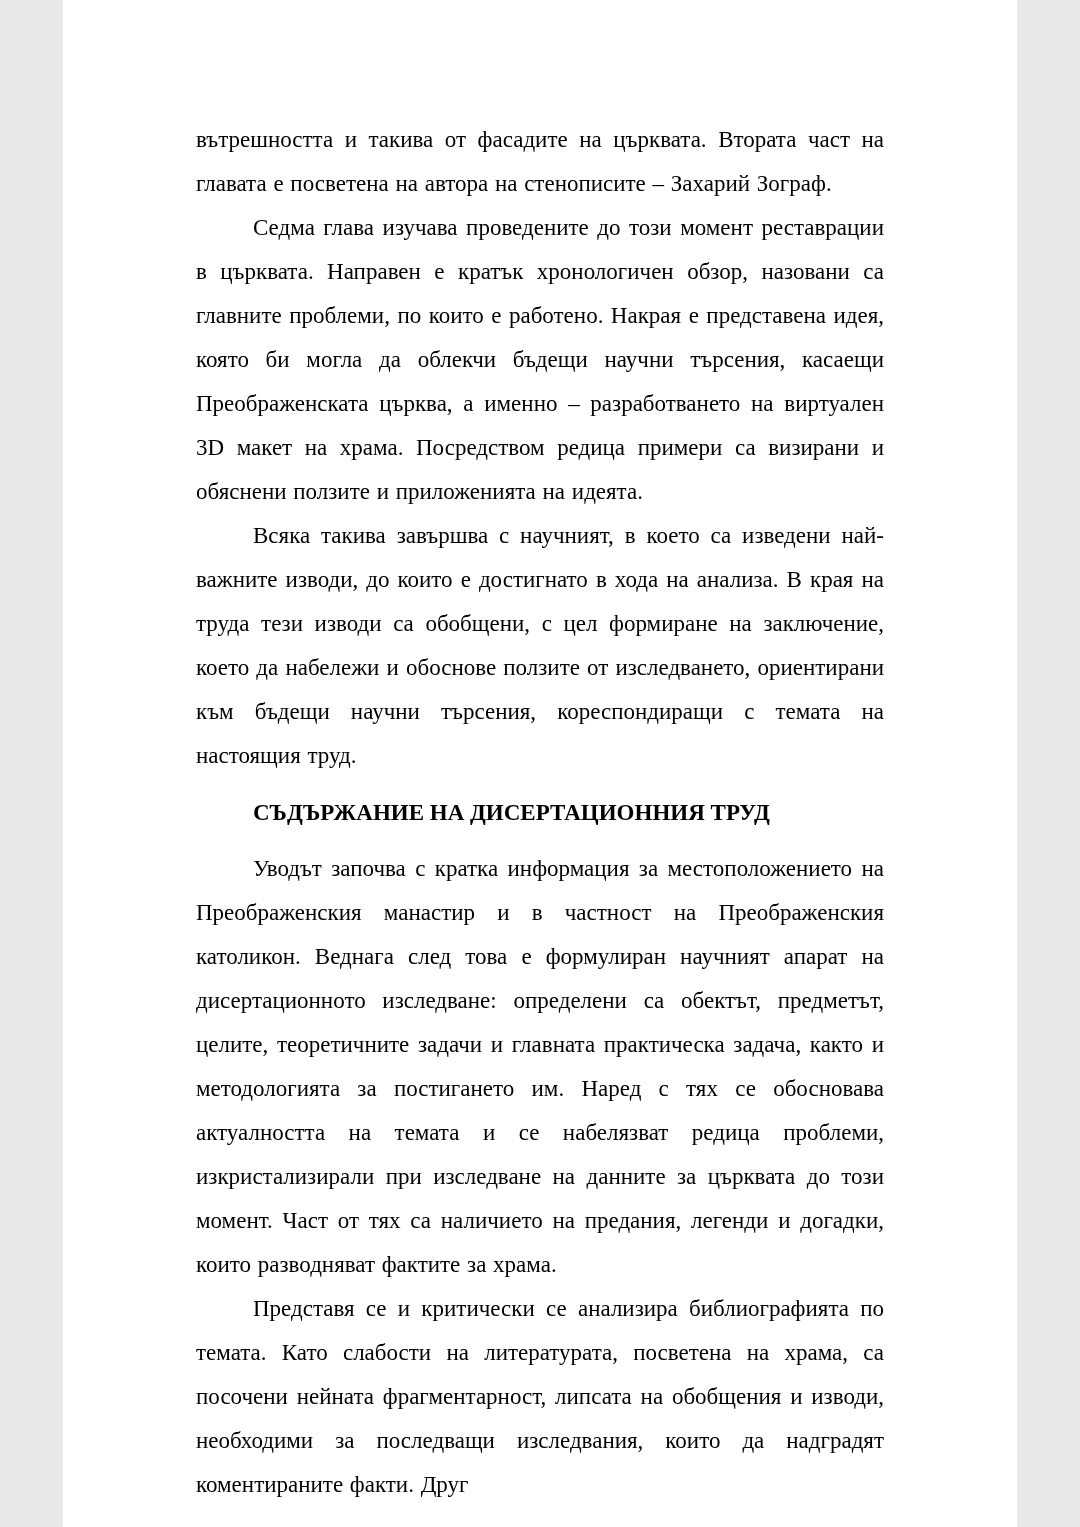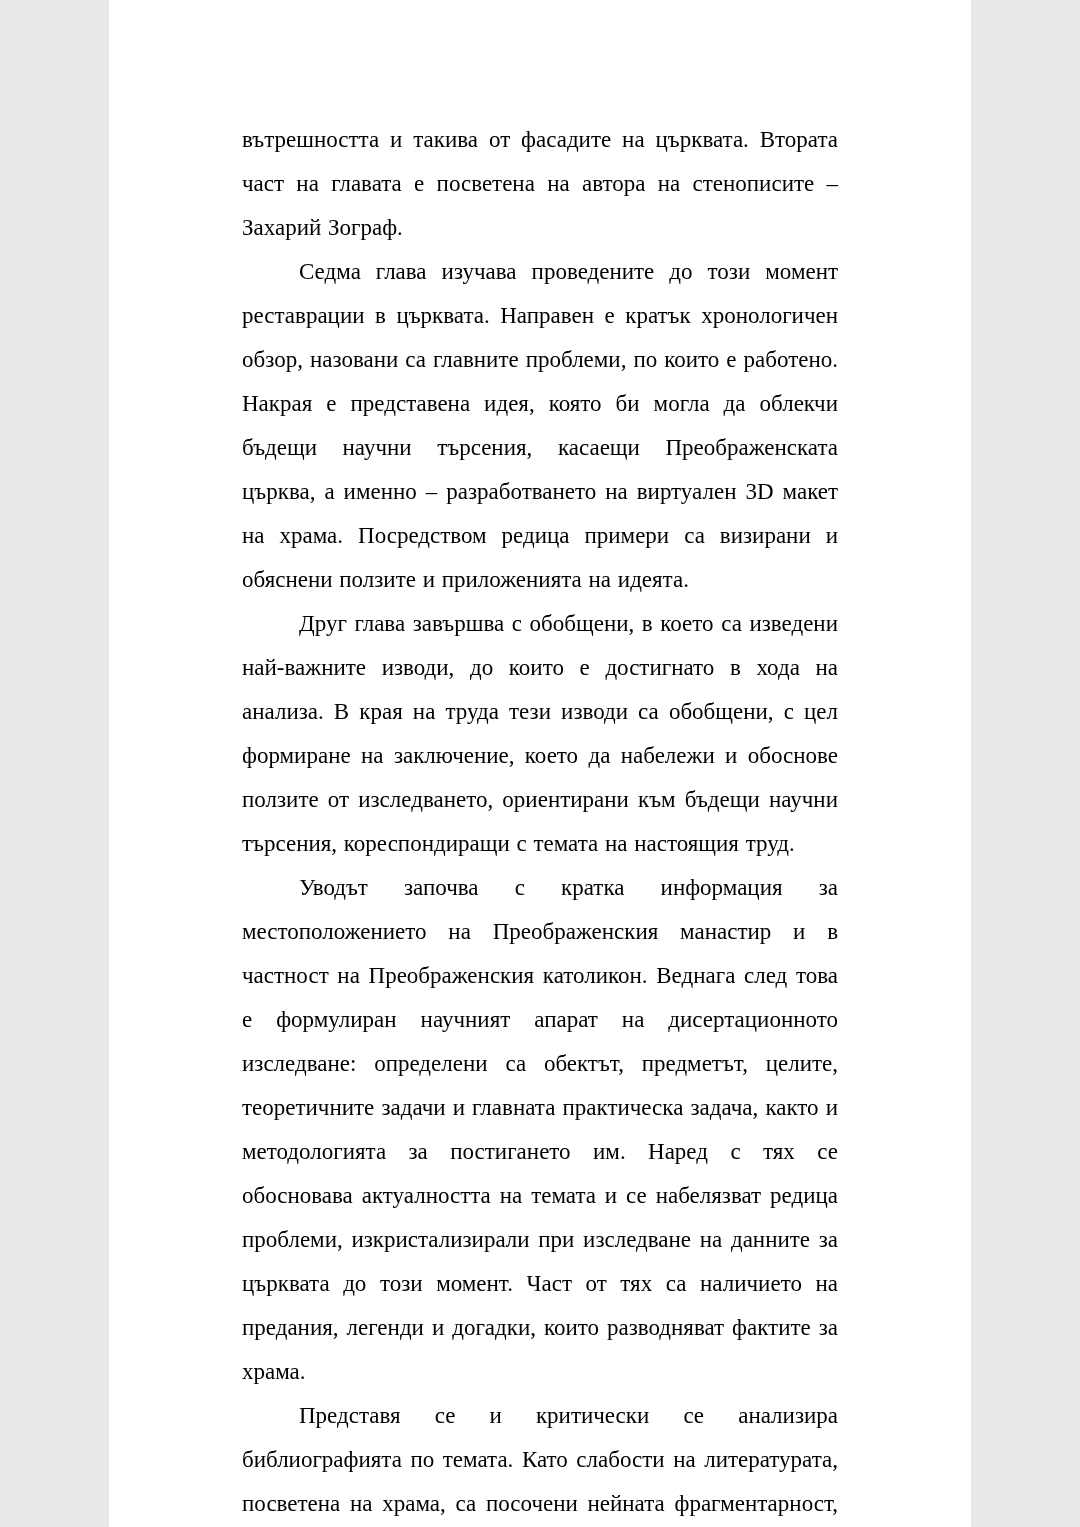--- a/index.html
+++ b/index.html
@@ -2,21 +2,21 @@
 <html><head>
 <meta charset="utf-8">
 <style>
   html, body {
     margin: 0;
     padding: 0;
     background: #e8e8e8;
   }
   .page {
     position: relative;
-    width: 862px;
+    width: 954px;
     height: 1527px;
     margin: 0 auto;
     background: #ffffff;
     box-sizing: border-box;
     padding: 118px 133px 0 133px;
     font-family: "Liberation Serif", "DejaVu Serif", serif;
     color: #000000;
     overflow: hidden;
   }
   .para {
@@ -46,20 +46,21 @@
 </style>
 </head>
 <body>
 
 <main class="page">
 
   <p class="para no-indent"><span>вътрешността и такива от фасадите на църквата. Втората част на главата е посветена на автора на стенописите – Захарий Зограф.</span></p>
 
   <p class="para"><span class="italic">Седма глава</span><span> изучава проведените до този момент реставрации в църквата. Направен е кратък хронологичен обзор, назовани са главните проблеми, по които е работено. Накрая е представена идея, която би могла да облекчи бъдещи научни търсения, касаещи Преображенската църква, а именно – разработването на виртуален 3D макет на храма. Посредством редица примери са визирани и обяснени ползите и приложенията на идеята.</span></p>
 
-  <p class="para"><span>Друг глава завършва с </span><span class="italic">обобщени</span><span>, в което са изведени най-важните изводи, до които е достигнато в хода на анализа. В края на труда тези изводи са обобщени, с цел формиране на заключение, което да набележи и обоснове ползите от изследването, ориентирани към бъдещи научни търсения, кореспондиращи с темата на настоящия труд.</span></p>
+  <p class="para"><span>Всяка такива завършва с </span><span class="italic">научният</span><span>, в което са изведени най-важните изводи, до които е достигнато в хода на анализа. В края на труда тези изводи са обобщени, с цел формиране на заключение, което да набележи и обоснове ползите от изследването, ориентирани към бъдещи научни търсения, кореспондиращи с темата на настоящия труд.</span></p>
 
+  <h2 class="heading">СЪДЪРЖАНИЕ НА ДИСЕРТАЦИОННИЯ ТРУД</h2>
 
   <p class="para"><span class="bold">Уводът</span><span> започва с кратка информация за местоположението на Преображенския манастир и в частност на Преображенския католикон. Веднага след това е формулиран научният апарат на дисертационното изследване: определени са обектът, предметът, целите, теоретичните задачи и главната практическа задача, както и методологията за постигането им. Наред с тях се обосновава актуалността на темата и се набелязват редица проблеми, изкристализирали при изследване на данните за църквата до този момент. Част от тях са наличието на предания, легенди и догадки, които разводняват фактите за храма.</span></p>
 
   <p class="para"><span>Представя се и критически се анализира библиографията по темата. Като слабости на литературата, посветена на храма, са посочени нейната фрагментарност, липсата на обобщения и изводи, необходими за последващи изследвания, които да надградят коментираните факти. Друг</span></p>
 
 </main>
 
 </body></html>

